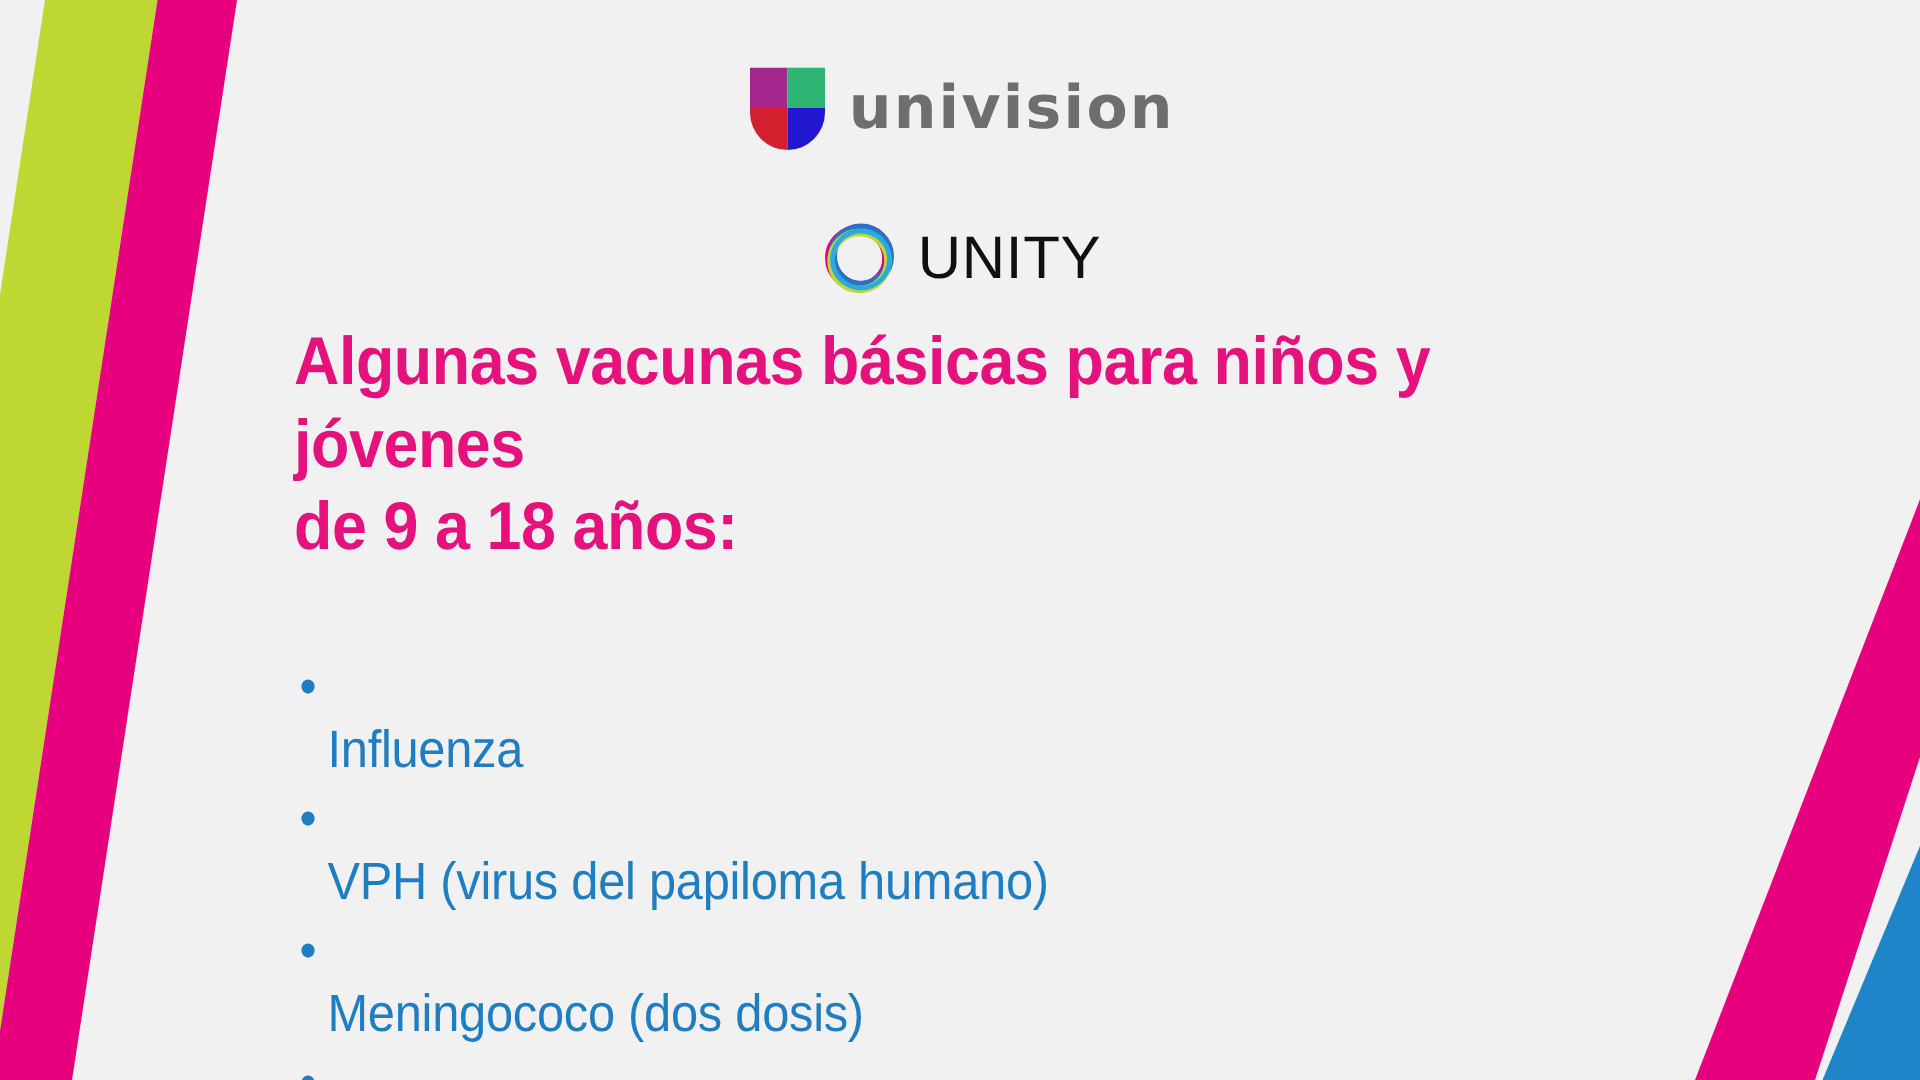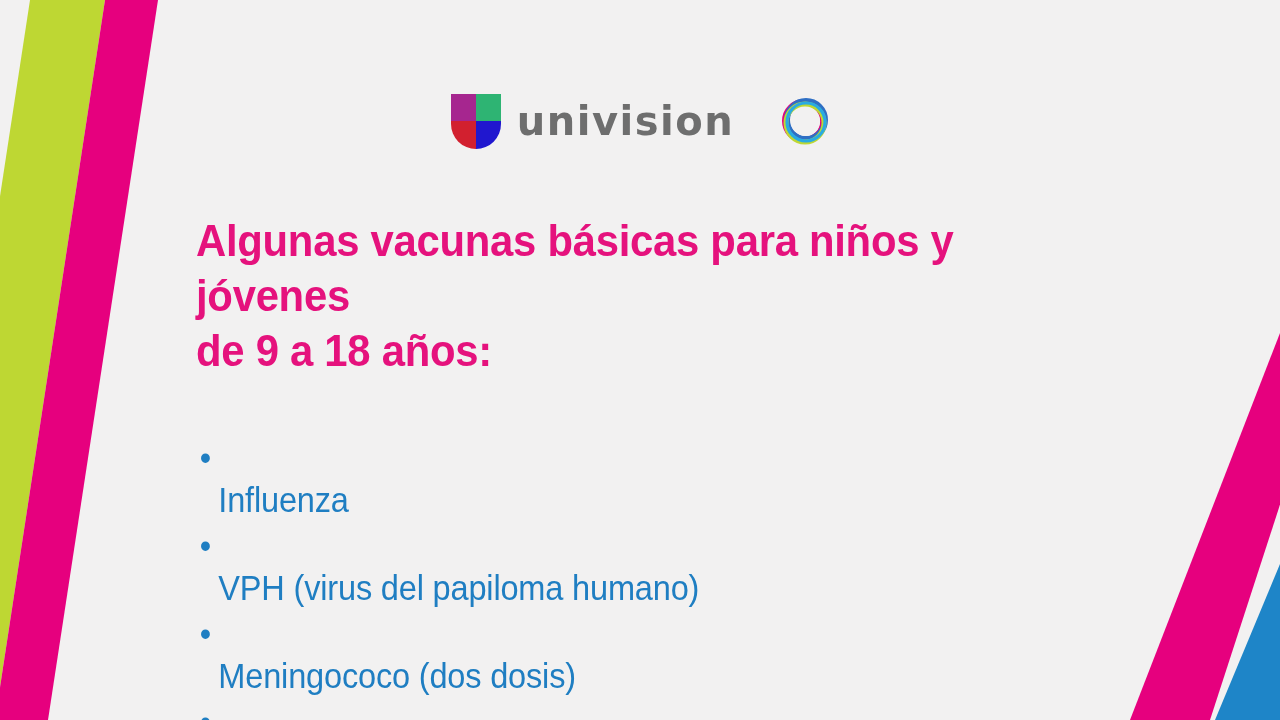--- a/index.html
+++ b/index.html
@@ -34,20 +34,21 @@
   #logo-bar {
     position: absolute;
     left: 0;
     top: 88px;
     width: 1280px;
     height: 66px;
     display: flex;
     align-items: center;
     justify-content: center;
     gap: 44px;
+    flex-direction: column;
   }
   .logo-group {
     display: flex;
     align-items: center;
   }
   #univision-mark {
     width: 56px;
     height: 58px;
     flex: none;
   }
@@ -156,20 +157,21 @@
     </div>
 
     <div class="logo-group">
       <svg id="unity-mark" viewBox="0 0 54 54" aria-hidden="true">
         <circle cx="26" cy="27" r="19" fill="none" stroke="#e6007e" stroke-width="6"></circle>
         <circle cx="28" cy="26" r="19" fill="none" stroke="#2f6fc4" stroke-width="6"></circle>
         <circle cx="27" cy="29" r="19" fill="none" stroke="#bed733" stroke-width="5"></circle>
         <circle cx="28" cy="28" r="19" fill="none" stroke="#29abe2" stroke-width="3.2"></circle>
         <circle cx="27.5" cy="27.5" r="14.6" fill="#f2f1f1"></circle>
       </svg>
+      <span id="unity-word">UNITY</span>
     </div>
 
   </div>
 
   <div id="content">
 
     <h1 id="slide-title">Algunas vacunas básicas para niños y jóvenes
 de 9 a 18 años:</h1>
 
     <ul id="bullet-list">

